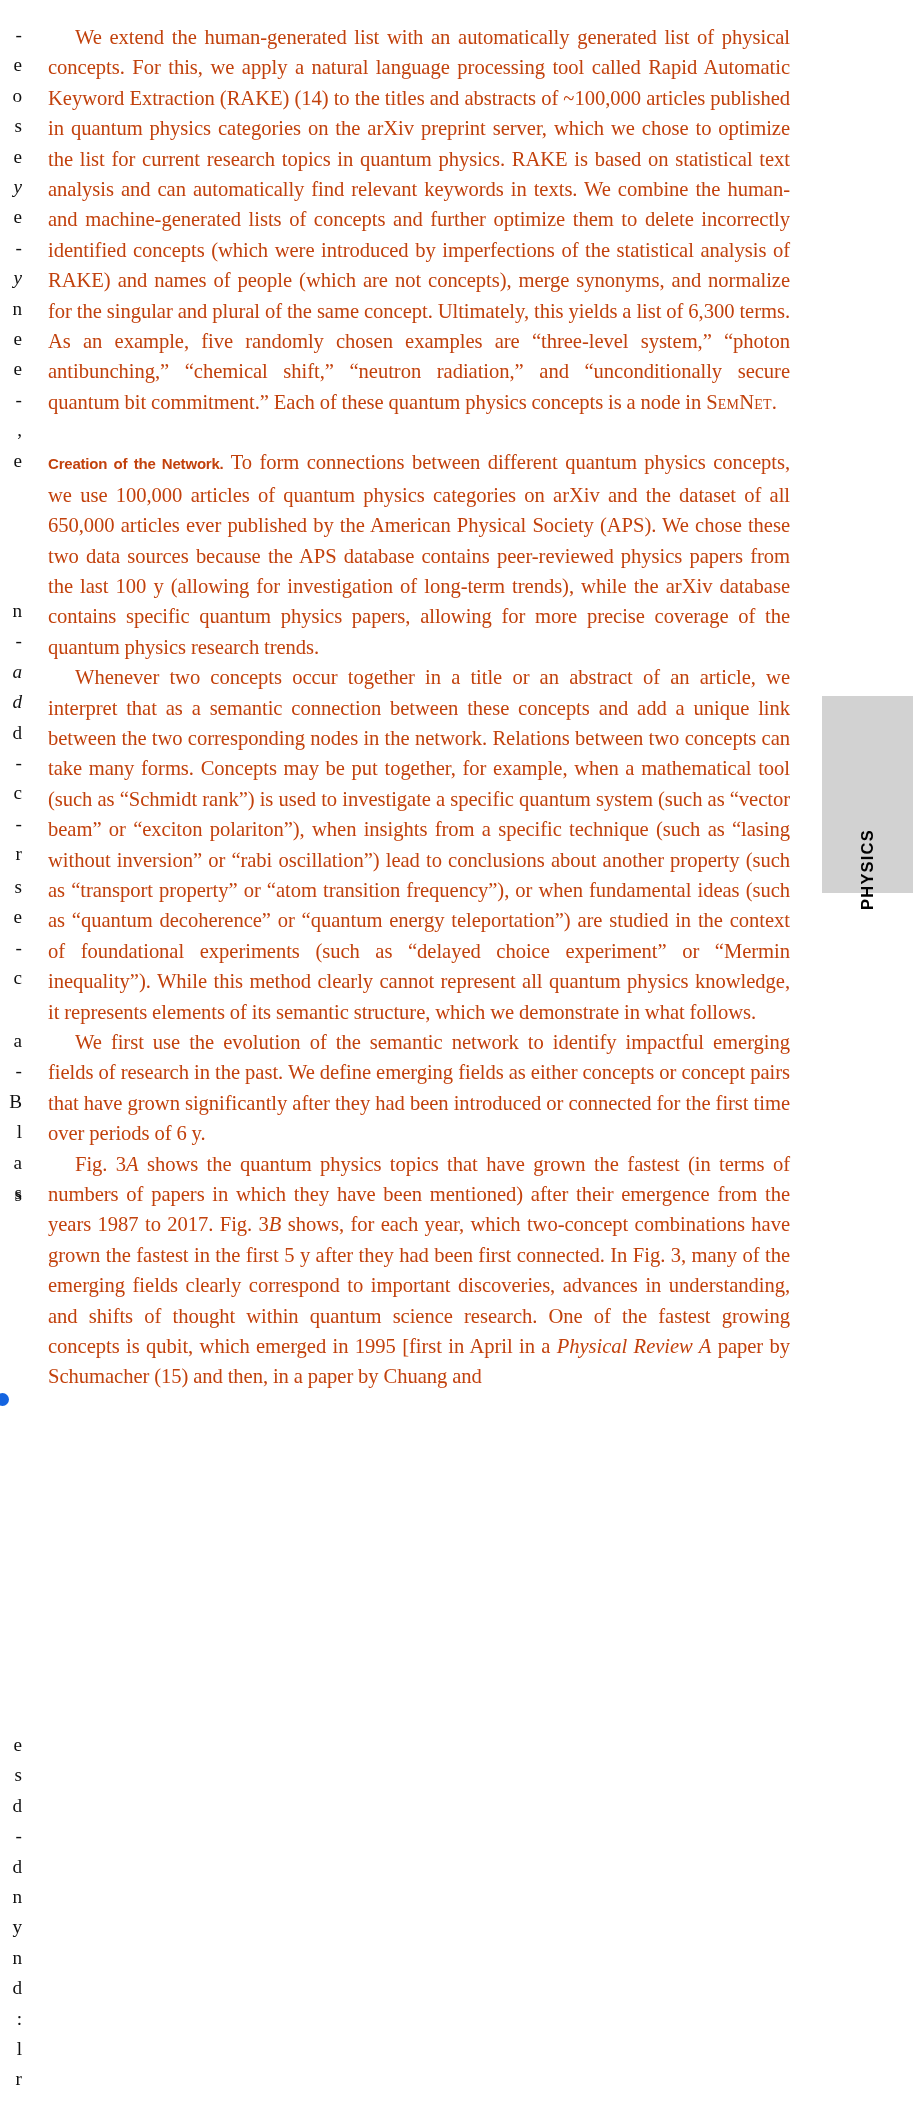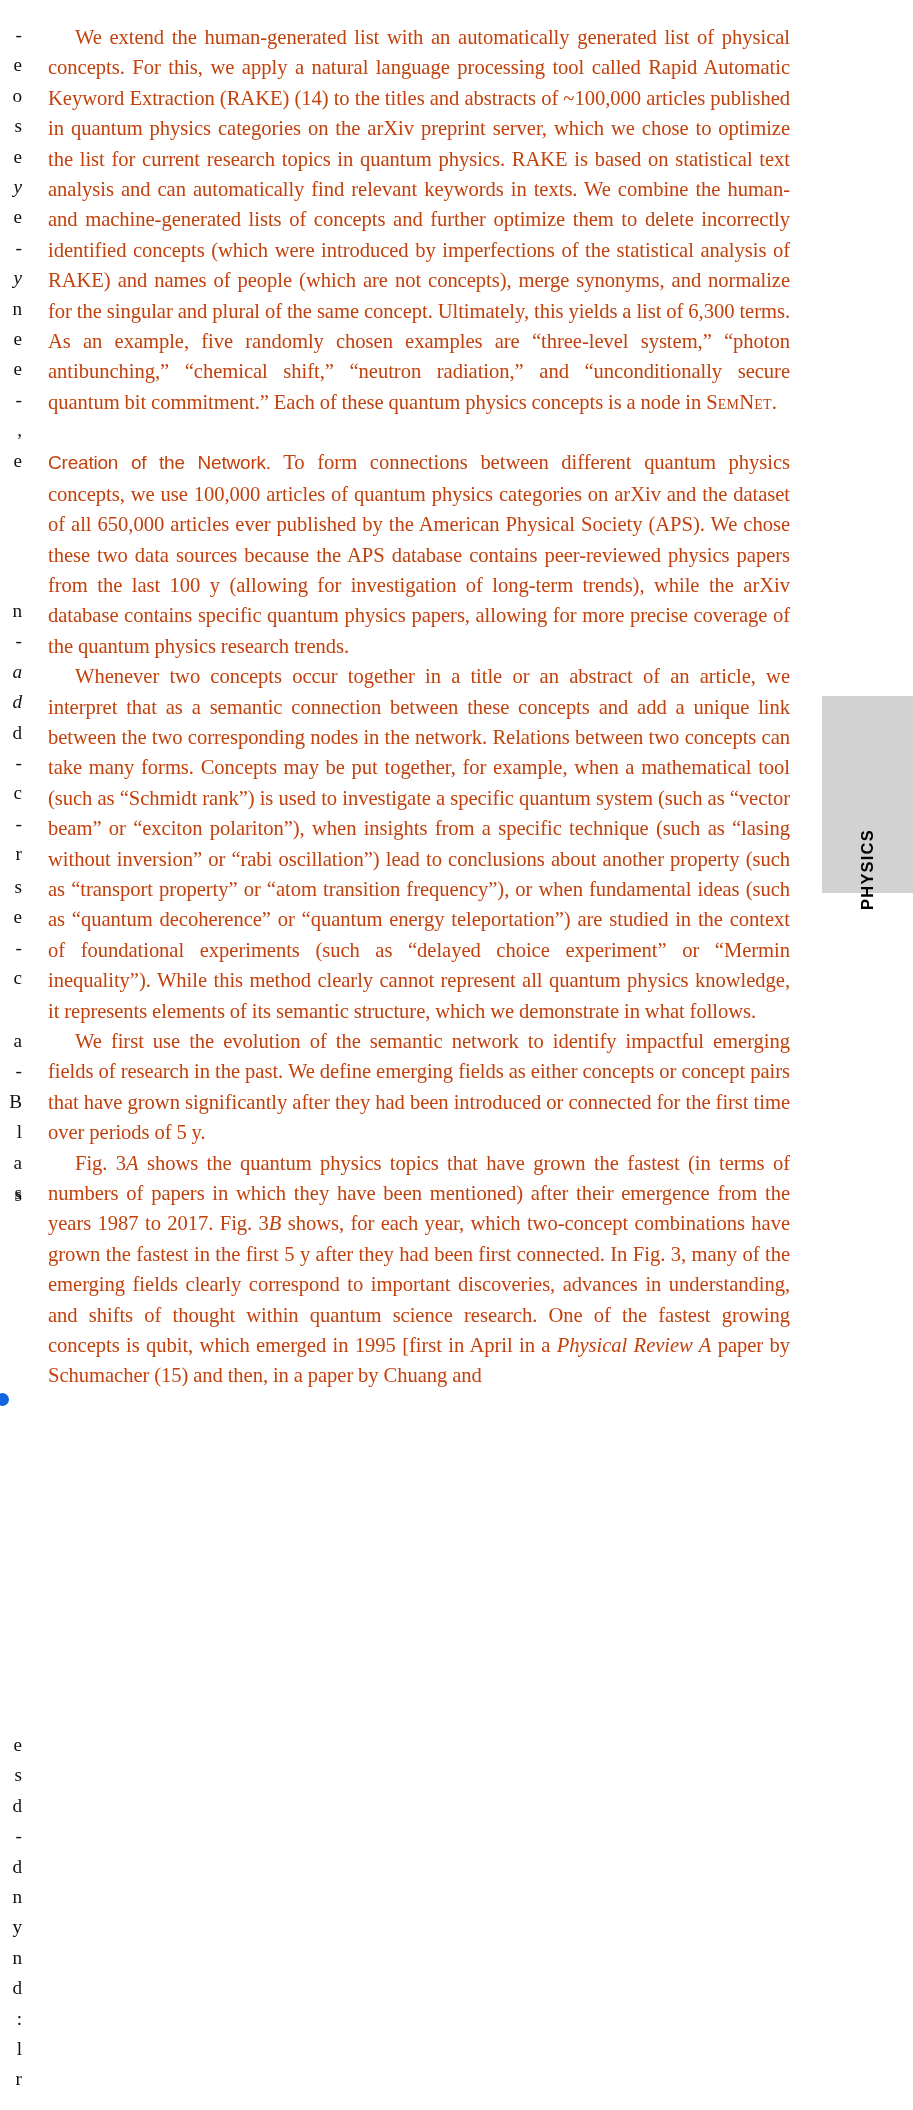--- a/index.html
+++ b/index.html
@@ -77,22 +77,22 @@
     word-spacing: -0.2px;
   }
   .para.indent { text-indent: 27px; }
   .para.gap-before { margin-top: 30px; }
   .sc {
     font-variant: small-caps;
     letter-spacing: 0.2px;
   }
   .run-in-head {
     font-family: "Liberation Sans", "DejaVu Sans", sans-serif;
-    font-weight: normal;
-    font-size: 19px;
+    font-weight: bold;
+    font-size: 15px;
     letter-spacing: -0.2px;
   }
   .ital { font-style: italic; }
 
   
   #physics-tab {
     position: absolute;
     left: 822px;
     top: 696px;
     width: 91px;
@@ -174,21 +174,21 @@
 r</div>
   </div>
 
   <div id="blue-dot"></div>
 
   <div id="column">
 
     <p class="para indent">We extend the human-generated list with an automatically generated list of physical concepts. For this, we apply a natural language processing tool called Rapid Automatic Keyword Extraction (RAKE) (14) to the titles and abstracts of ~100,000 articles published in quantum physics categories on the arXiv preprint server, which we chose to optimize the list for current research topics in quantum physics. RAKE is based on statistical text analysis and can automatically find relevant keywords in texts. We combine the human- and machine-generated lists of concepts and further optimize them to delete incorrectly identified concepts (which were introduced by imperfections of the statistical analysis of RAKE) and names of people (which are not concepts), merge synonyms, and normalize for the singular and plural of the same concept. Ultimately, this yields a list of 6,300 terms. As an example, five randomly chosen examples are “three-level system,” “photon antibunching,” “chemical shift,” “neutron radiation,” and “unconditionally secure quantum bit commitment.” Each of these quantum physics concepts is a node in <span class="sc">SemNet</span>.</p>
     <p class="para gap-before"><span class="run-in-head">Creation of the Network.</span> To form connections between different quantum physics concepts, we use 100,000 articles of quantum physics categories on arXiv and the dataset of all 650,000 articles ever published by the American Physical Society (APS). We chose these two data sources because the APS database contains peer-reviewed physics papers from the last 100 y (allowing for investigation of long-term trends), while the arXiv database contains specific quantum physics papers, allowing for more precise coverage of the quantum physics research trends.</p>
     <p class="para indent">Whenever two concepts occur together in a title or an abstract of an article, we interpret that as a semantic connection between these concepts and add a unique link between the two corresponding nodes in the network. Relations between two concepts can take many forms. Concepts may be put together, for example, when a mathematical tool (such as “Schmidt rank”) is used to investigate a specific quantum system (such as “vector beam” or “exciton polariton”), when insights from a specific technique (such as “lasing without inversion” or “rabi oscillation”) lead to conclusions about another property (such as “transport property” or “atom transition frequency”), or when fundamental ideas (such as “quantum decoherence” or “quantum energy teleportation”) are studied in the context of foundational experiments (such as “delayed choice experiment” or “Mermin inequality”). While this method clearly cannot represent all quantum physics knowledge, it represents elements of its semantic structure, which we demonstrate in what follows.</p>
-    <p class="para indent">We first use the evolution of the semantic network to identify impactful emerging fields of research in the past. We define emerging fields as either concepts or concept pairs that have grown significantly after they had been introduced or connected for the first time over periods of 5 y.</p>
+    <p class="para indent">We first use the evolution of the semantic network to identify impactful emerging fields of research in the past. We define emerging fields as either concepts or concept pairs that have grown significantly after they had been introduced or connected for the first time over periods of 6 y.</p>
     <p class="para indent">Fig. 3<span class="ital">A</span> shows the quantum physics topics that have grown the fastest (in terms of numbers of papers in which they have been mentioned) after their emergence from the years 1987 to 2017. Fig. 3<span class="ital">B</span> shows, for each year, which two-concept combinations have grown the fastest in the first 5 y after they had been first connected. In Fig. 3, many of the emerging fields clearly correspond to important discoveries, advances in understanding, and shifts of thought within quantum science research. One of the fastest growing concepts is qubit, which emerged in 1995 [first in April in a <span class="ital">Physical Review A</span> paper by Schumacher (15) and then, in a paper by Chuang and</p>
 
   </div>
 
   <div id="physics-tab">
     <div class="vertical-wrap">
       <span class="vertical-text">PHYSICS</span>
     </div>
   </div>
 

